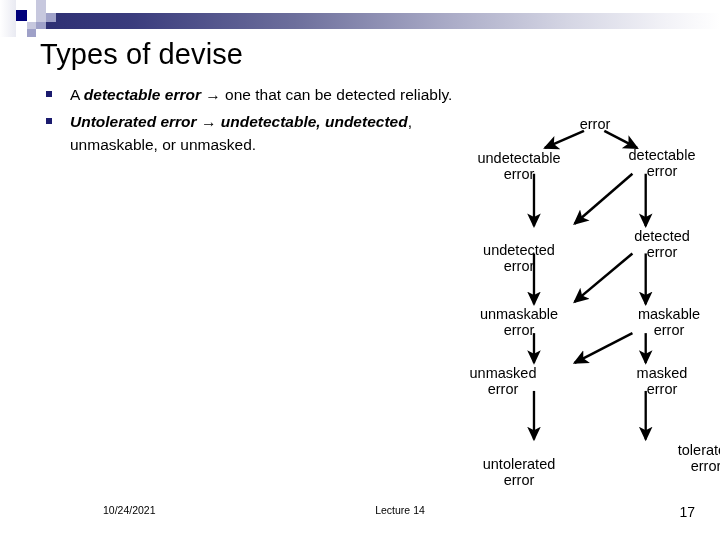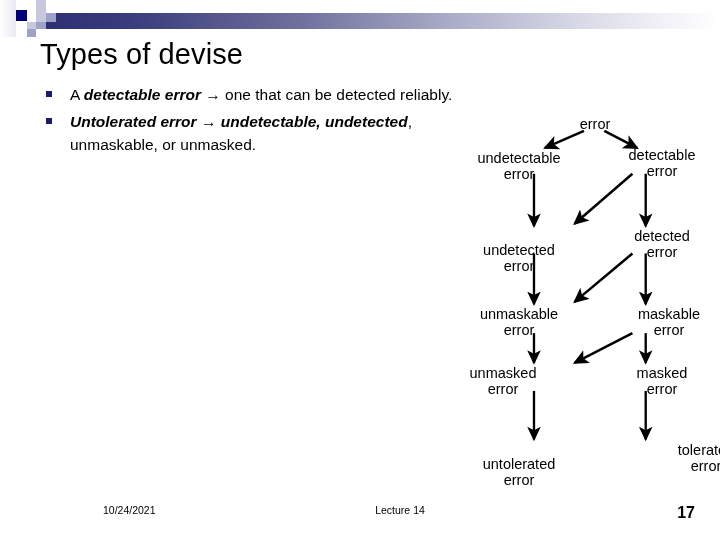--- a/index.html
+++ b/index.html
@@ -89,21 +89,21 @@
     width: 720px; height: 48px;
   }
   .ft {
     position: absolute;
     font-size: 10.5px;
     color: #000;
     top: 12px;
   }
   #ft-date { left: 56px; margin-left: 47px; }
   #ft-center { left: 0; width: 720px; text-align: center; padding-left: 40px; }
-  #ft-page { right: 25px; font-weight: bold; font-size: 16px; }
+  #ft-page { right: 25px; font-weight: normal; font-size: 14px; }
 </style>
 </head>
 <body>
 
 <div id="deco">
   <div class="gradbar"></div>
 
   <span class="sq" style="left:16px;  top:0px;  width:10px; height:10px; background:#ffffff;"></span>
   <span class="sq" style="left:26px;  top:0px;  width:10px; height:10px; background:#ffffff;"></span>
   <span class="sq" style="left:36px;  top:0px;  width:10px; height:13px; background:#c7c8de;"></span>

